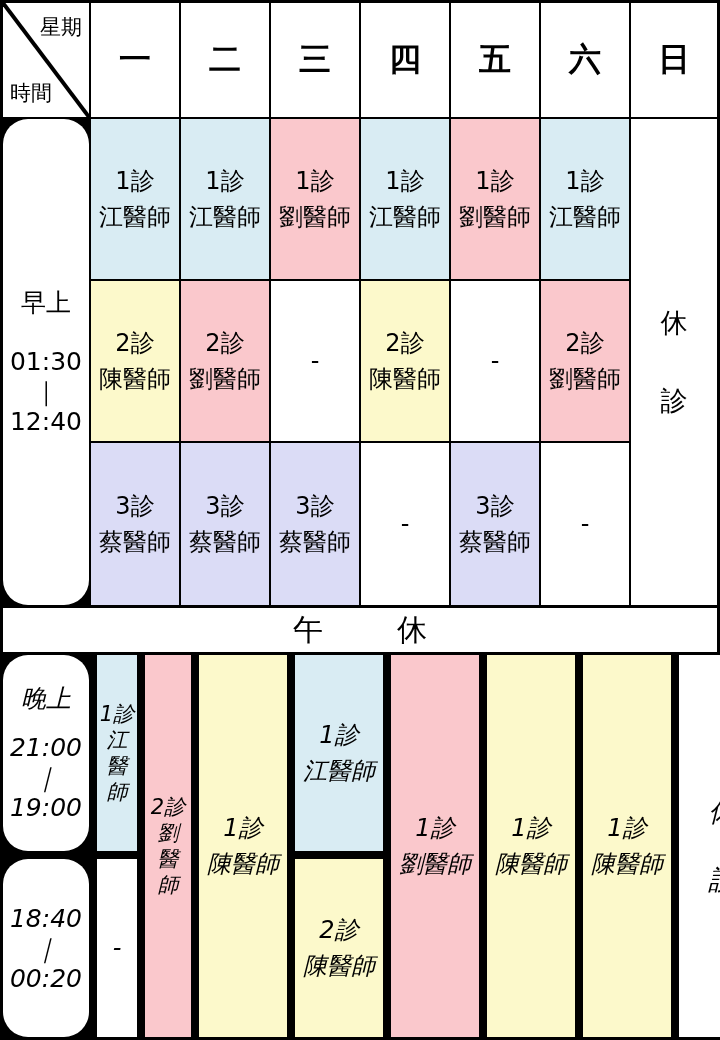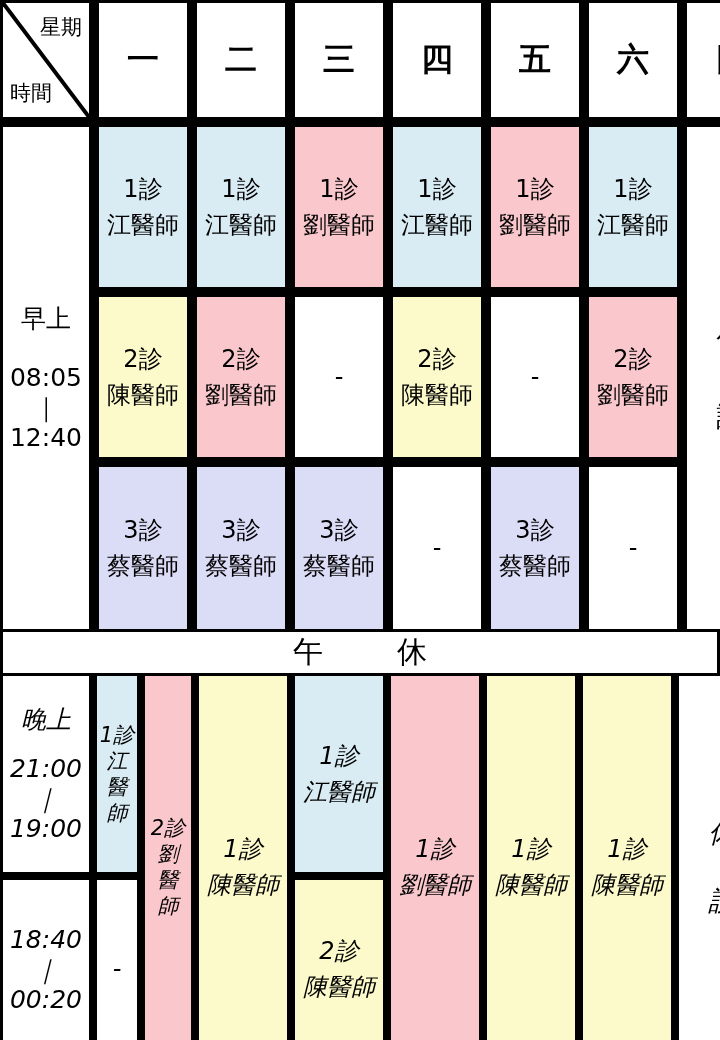--- a/index.html
+++ b/index.html
@@ -10,21 +10,21 @@
   }
   .board {
     width:720px; height:1040px; background:#000;
     border:3px solid #000;
     display:flex; flex-direction:column; gap:3px;
   }
   .gridA {
     display:grid;
     grid-template-columns:86px 88px 88px 88px 88px 88px 88px 86px;
     grid-template-rows:114px 160px 160px 162px;
-    gap:10px;
+    gap:2px;
   }
   .gridB {
     display:grid;
     grid-template-columns:86px 40px 46px 88px 88px 88px 88px 88px 86px;
     grid-template-rows:196px 178px;
     gap:8px;
     font-style:italic;
   }
   .cell {
     background:#fff;
@@ -32,21 +32,21 @@
     align-items:center; justify-content:center;
     text-align:center;
   }
   .day-h { font-size:32px; font-weight:bold; }
   .corner { position:relative; }
   .corner svg { position:absolute; left:0; top:0; width:100%; height:100%; }
   .corner-tr { position:absolute; top:10px; right:7px; font-size:21px; }
   .corner-bl { position:absolute; bottom:10px; left:7px; font-size:21px; }
   .sched { font-size:24px; line-height:1.5; }
   .dash { font-size:24px; }
-  .timecol { font-size:25px; line-height:1.4; }
+  .timecol { font-size:25px; line-height:1.4;border-radius:25px; }
   .period { margin-bottom:24px; }
   .period-e { margin-bottom:14px; }
   .sep { line-height:1.0; }
   .rest { font-size:27px; line-height:1.1; gap:48px; }
   .rest-e { gap:38px; }
   .lunch {
     height:50px; background:#fff;
     display:flex; align-items:center; justify-content:center;
     font-size:30px; gap:74px;
   }
@@ -69,21 +69,21 @@
     <div class="cell day-h" style="grid-column:2;grid-row:1">一</div>
     <div class="cell day-h" style="grid-column:3;grid-row:1">二</div>
     <div class="cell day-h" style="grid-column:4;grid-row:1">三</div>
     <div class="cell day-h" style="grid-column:5;grid-row:1">四</div>
     <div class="cell day-h" style="grid-column:6;grid-row:1">五</div>
     <div class="cell day-h" style="grid-column:7;grid-row:1">六</div>
     <div class="cell day-h" style="grid-column:8;grid-row:1">日</div>
 
     <div class="cell timecol" style="grid-column:1;grid-row:2 / span 3">
       <div class="period">早上</div>
-      <div>08:05</div>
+      <div>01:30</div>
       <div class="sep">｜</div>
       <div>12:40</div>
     </div>
 
     <div class="cell sched" style="grid-area: 2 / 2; background-color: rgb(217, 236, 243);">
       <div>1診</div>
       <div>江醫師</div>
     </div>
     <div class="cell sched" style="grid-area: 2 / 3; background-color: rgb(217, 236, 243);">
       <div>1診</div>

